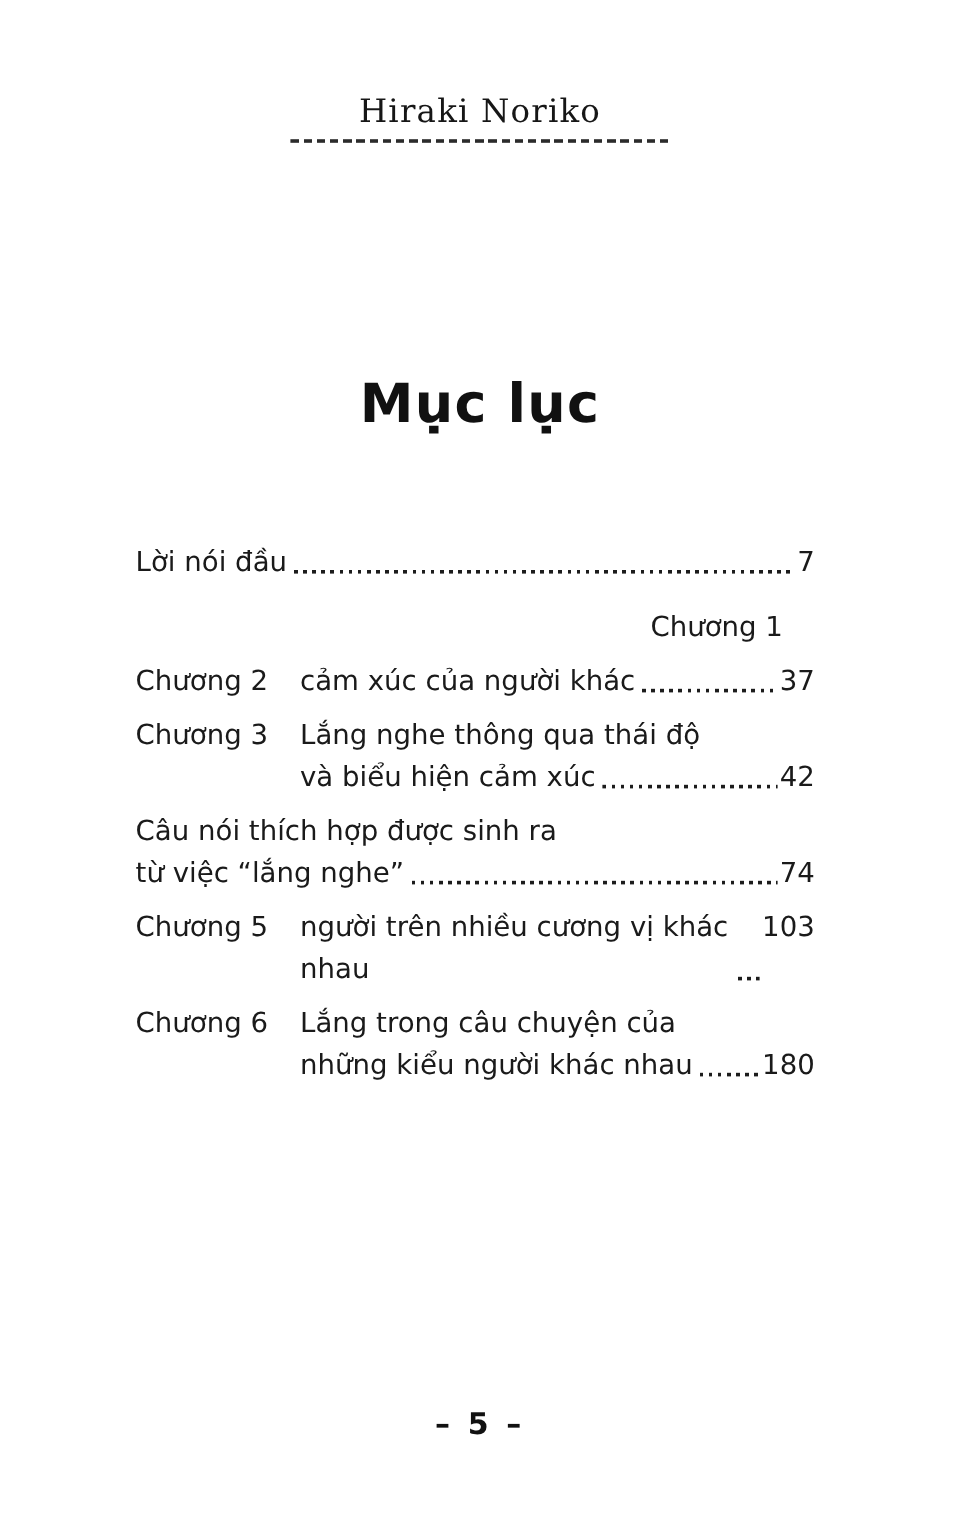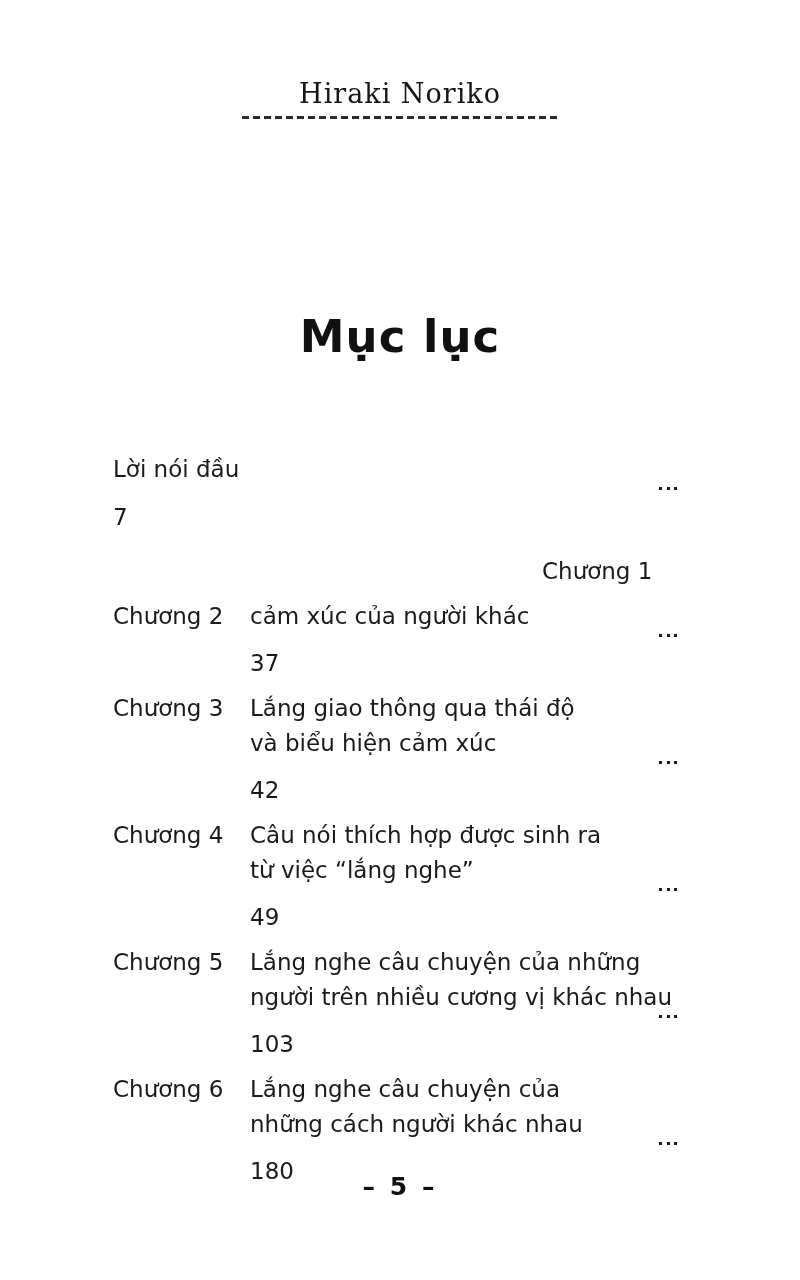--- a/index.html
+++ b/index.html
@@ -56,21 +56,20 @@
   .toc {
     position: absolute;
     left: 113px;
     top: 451px;
     width: 566px;
     font-size: 23px;
     color: #1a1a1a;
   }
   .row {
     display: flex;
-    flex-direction: column;
   }
   .preface {
     line-height: 36px;
     margin-bottom: 19px;
   }
   .chapter {
     display: flex;
     line-height: 35px;
     margin-bottom: 10px;
     justify-content: flex-end;
@@ -139,59 +138,57 @@
           <span>cảm xúc của người khác</span>
           <span class="leader"></span>
           <span class="pagenum">37</span>
         </div>
       </div>
     </div>
 
     <div class="chapter">
       <span class="ch-label">Chương 3</span>
       <div class="ch-body">
-        <div>Lắng giao thông qua thái độ</div>
+        <div>Lắng nghe thông qua thái độ</div>
         <div class="row">
           <span>và biểu hiện cảm xúc</span>
           <span class="leader"></span>
           <span class="pagenum">42</span>
         </div>
       </div>
     </div>
 
     <div class="chapter">
-      <span class="ch-label">Chương 4</span>
       <div class="ch-body">
         <div>Câu nói thích hợp được sinh ra</div>
         <div class="row">
           <span>từ việc “lắng nghe”</span>
           <span class="leader"></span>
-          <span class="pagenum">49</span>
+          <span class="pagenum">74</span>
         </div>
       </div>
     </div>
 
     <div class="chapter">
       <span class="ch-label">Chương 5</span>
       <div class="ch-body">
-        <div>Lắng nghe câu chuyện của những</div>
         <div class="row">
           <span>người trên nhiều cương vị khác nhau</span>
           <span class="leader"></span>
           <span class="pagenum">103</span>
         </div>
       </div>
     </div>
 
     <div class="chapter">
       <span class="ch-label">Chương 6</span>
       <div class="ch-body">
-        <div>Lắng nghe câu chuyện của</div>
+        <div>Lắng trong câu chuyện của</div>
         <div class="row">
-          <span>những cách người khác nhau</span>
+          <span>những kiểu người khác nhau</span>
           <span class="leader"></span>
           <span class="pagenum">180</span>
         </div>
       </div>
     </div>
 
   </div>
 
   <div class="footer">
     <span>– 5 –</span>

